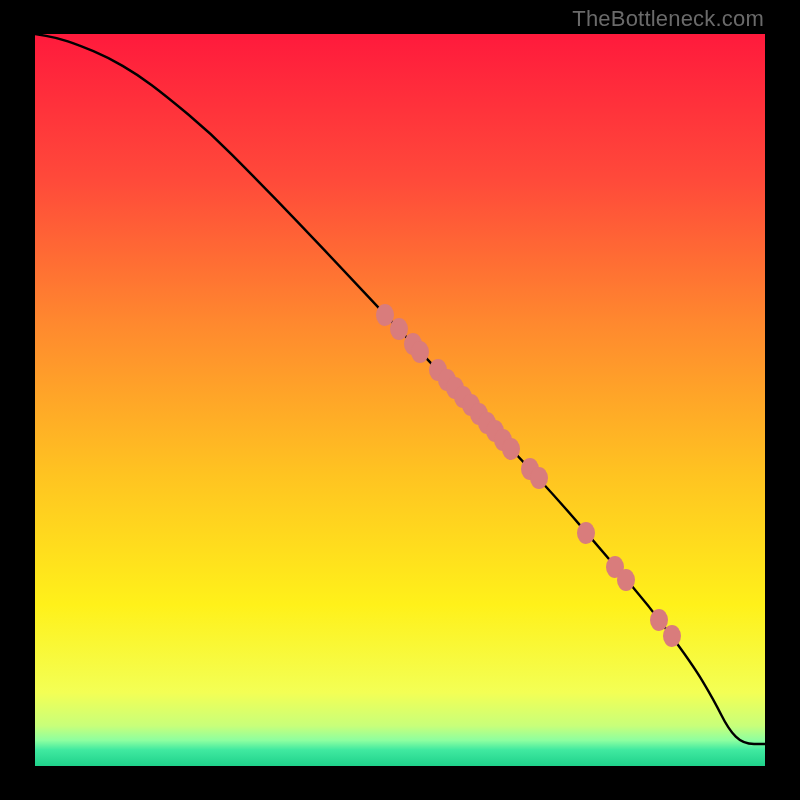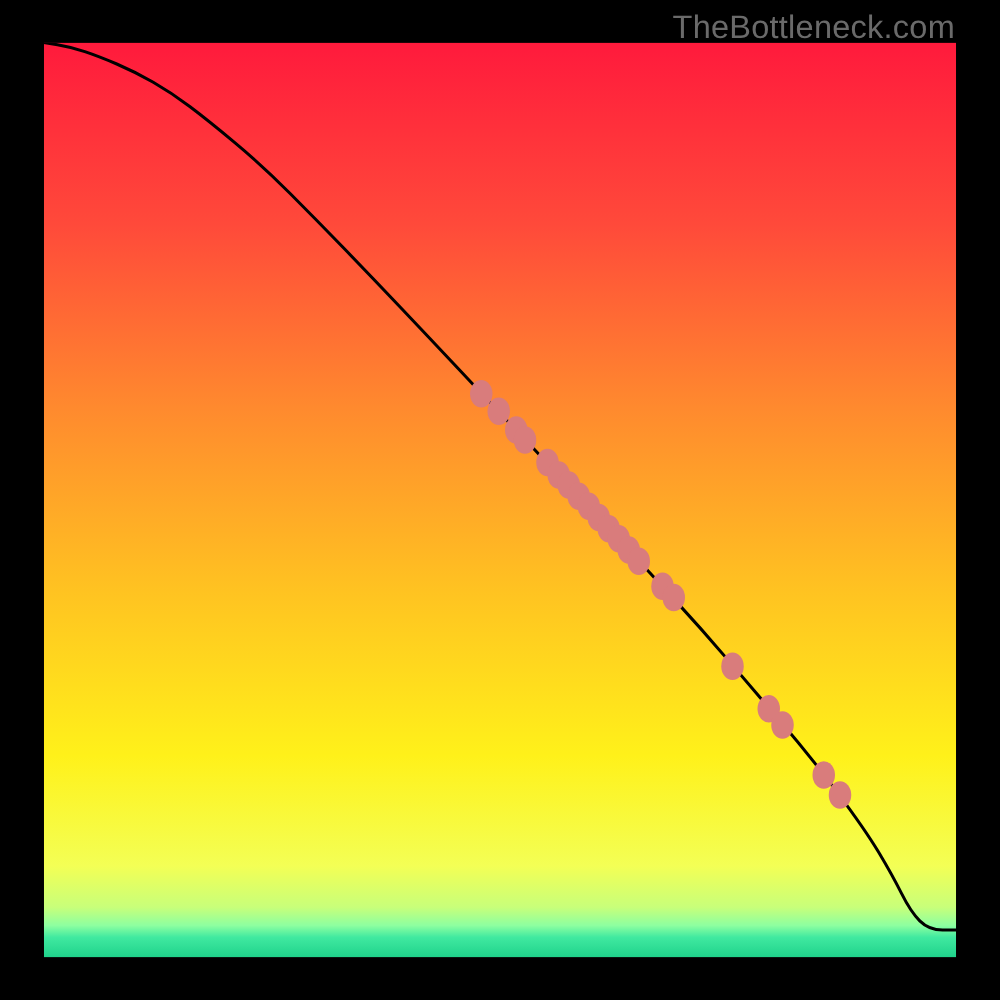--- a/index.html
+++ b/index.html
@@ -30,21 +30,21 @@
   }
   .curve-svg {
     position: absolute;
     inset: 0;
   }
   .watermark {
     position: absolute;
     top: 6px;
     right: 36px;
     color: #6a6a6a;
-    font-size: 26px;
+    font-size: 22px;
     letter-spacing: 0.2px;
     font-weight: 400;
   }
   .dot {
     position: absolute;
     width: 18px;
     height: 22px;
     margin-left: -9px;
     margin-top: -11px;
     background: #d97c7c;

